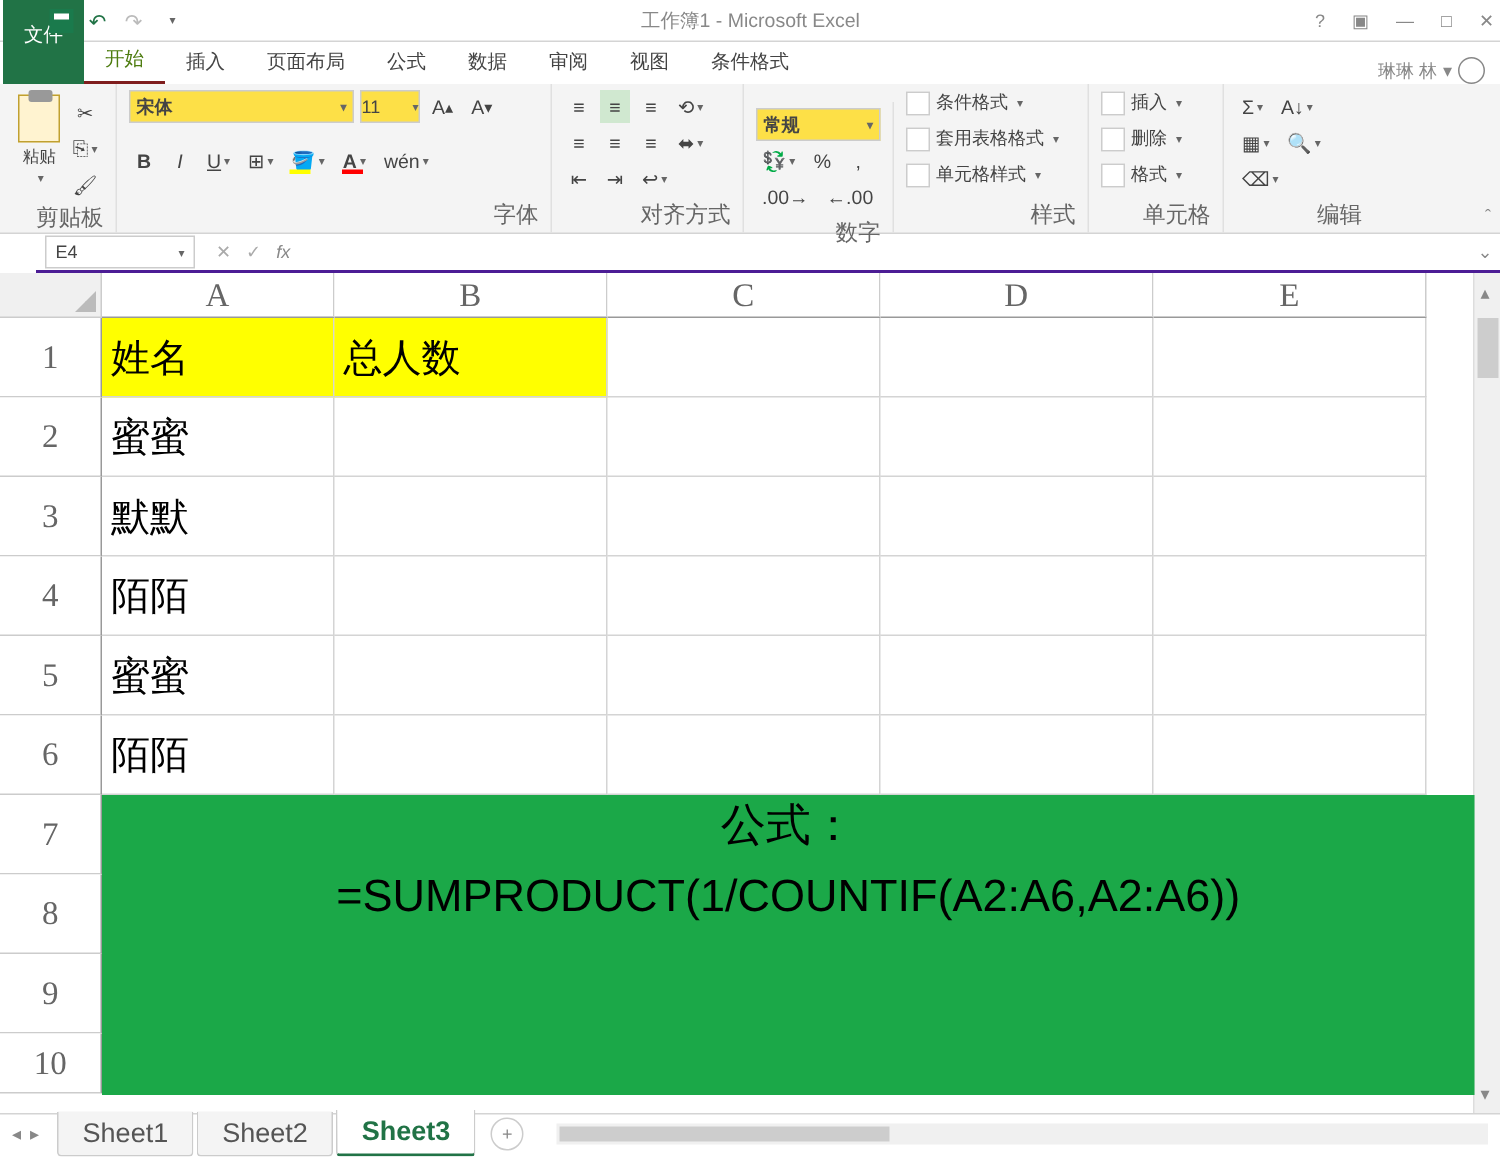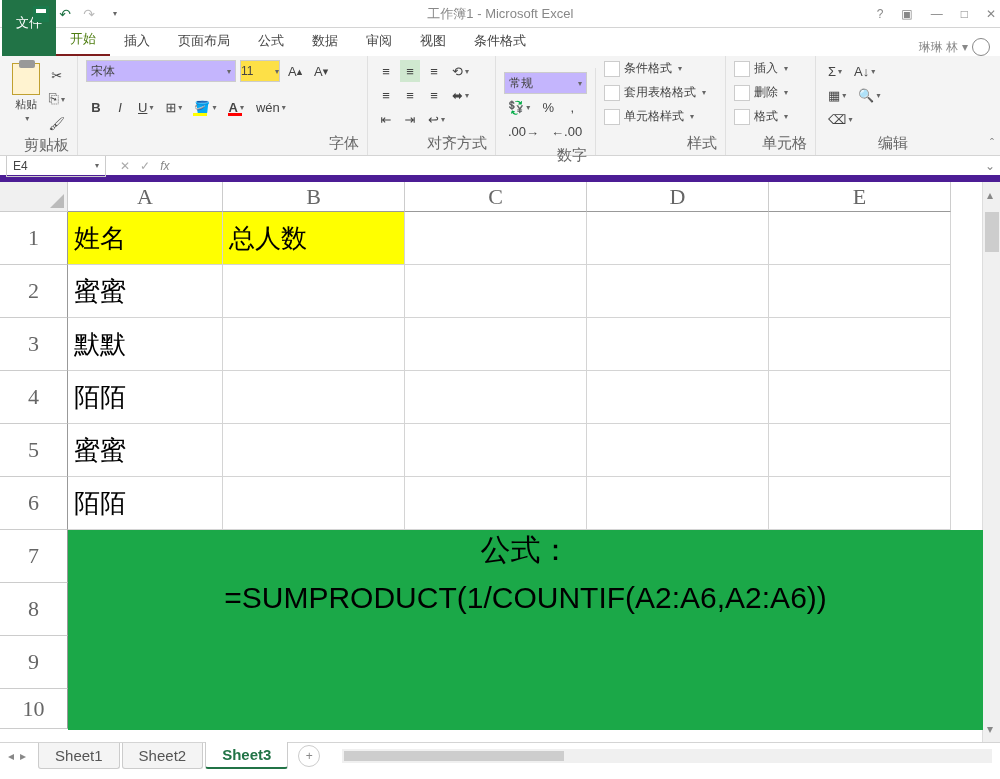--- a/index.html
+++ b/index.html
@@ -22,26 +22,26 @@
 .avatar { width: 18px; height: 18px; border: 1px solid #888; border-radius: 50%; display:inline-block; }
 
 .ribbon-body { height: 100px; background: #f4f4f4; border-bottom: 1px solid #d4d4d4; display: flex; position: relative; }
 .group { border-right: 1px solid #e0e0e0; padding: 4px 8px 2px 8px; display: flex; flex-direction: column; justify-content: space-between; }
 .group-label { text-align: right; color: #666; font-size: 15px; padding-top: 2px; }
 .group .row { display: flex; align-items: center; gap: 4px; margin-bottom: 2px; }
 .gbtn { min-width: 20px; height: 22px; display: inline-flex; align-items: center; justify-content: center; padding: 0 3px; border: 1px solid transparent; font-size: 13px; cursor: pointer; }
 .bigbtn { width: 42px; height: 66px; display: flex; flex-direction: column; align-items: center; justify-content: center; font-size: 11px; gap: 2px; }
 .paste-icon { width: 28px; height: 32px; background: #fff3d0; border: 1px solid #c0a030; position: relative; }
 .paste-icon:before { content:''; position:absolute; top:-4px; left:6px; width:16px; height:8px; background:#999; border-radius:2px; }
-.fontname { width: 150px; height: 22px; background: #c4b5fd; border: 1px solid #ccc; display: flex; align-items: center; padding: 0 4px; font-size: 12px; }
+.fontname { width: 150px; height: 22px; background: #fde047; border: 1px solid #ccc; display: flex; align-items: center; padding: 0 4px; font-size: 12px; font-weight: bold; }
 .fontsize { width: 40px; height: 22px; background: #fde047; border: 1px solid #ccc; display: flex; align-items: center; justify-content: space-between; font-size: 12px; }
 .dd { font-size: 8px; color: #666; margin-left: 2px; }
 .collapse-ribbon { position: absolute; right: 6px; bottom: 4px; color: #888; font-size: 12px; cursor: pointer; }
 
-.formula-bar { height: 26px; border-bottom: 7px solid #4c1d95; display: flex; align-items: center; }
+.formula-bar { height: 26px; border-bottom: 2px solid #4c1d95; display: flex; align-items: center; margin-left: 24px; }
 .namebox { width: 100px; height: 22px; border: 1px solid #ccc; margin: 0 6px; padding: 0 6px; display: flex; align-items: center; font-size: 12px; }
 .fb-icons { display: flex; gap: 10px; padding: 0 8px; color: #aaa; }
 .fx { font-style: italic; color: #888; }
 .formula-input { flex: 1; height: 22px; padding: 0 6px; }
 .fb-expand { width: 20px; text-align: center; color: #888; }
 
 .sheet-area { position: relative; height: 560px; display: flex; }
 .sheet-main { flex: 1; overflow: hidden; }
 .col-headers { display: flex; height: 30px; }
 .select-all { width: 68px; height: 30px; border-right: 1px solid #ccc; border-bottom: 1px solid #ccc; background: #f0f0f0; position: relative; }
@@ -53,21 +53,21 @@
 .cell { border-right: 1px solid #d4d4d4; border-bottom: 1px solid #d4d4d4; display: flex; align-items: center; padding: 0 6px; font-size: 26px; color: #000; font-family: SimSun, serif; }
 .hdr-cell { background: #ffff00; }
 .vscroll { width: 18px; background: #f0f0f0; border-left: 1px solid #ddd; position: relative; }
 .vscroll .thumb { position: absolute; top: 30px; left: 2px; width: 14px; height: 40px; background: #cdcdcd; }
 
 .overlay-green { position: absolute; left: 68px; top: 348px; width: 915px; height: 200px; background: #1ba848; display: flex; flex-direction: column; align-items: center; justify-content: flex-start; font-family: SimSun, serif; font-size: 30px; color: #000; }
 .overlay-green .line1 { margin-bottom: 10px; }
 
 .sheet-tabs { height: 26px; border-top: 1px solid #d4d4d4; display: flex; align-items: center; padding: 0 8px; gap: 2px; background: #fff; }
 .nav-arrows { display: flex; gap: 6px; padding-right: 10px; color: #888; }
-.stab { padding: 4px 16px; border: 1px solid #ccc; border-top: none; border-radius: 0 0 3px 3px; font-size: 15px; color: #555; background: #f4f4f4; cursor: pointer; text-align: center; }
+.stab { padding: 4px 16px; border: 1px solid #ccc; border-top: none; border-radius: 0 0 3px 3px; font-size: 18px; color: #555; background: #f4f4f4; cursor: pointer; text-align: center; }
 .stab.active { background: #fff; border-bottom: 2px solid #217346; color: #217346; font-weight: bold; }
 .add-sheet { width: 22px; height: 22px; border: 1px solid #ccc; border-radius: 50%; display: flex; align-items: center; justify-content: center; margin-left: 8px; color: #888; cursor: pointer; }
 .hscroll { flex: 1; height: 14px; margin-left: 20px; background: #f0f0f0; position: relative; }
 .hscroll .thumb { position: absolute; left: 2px; top: 2px; height: 10px; width: 220px; background: #cdcdcd; }
 
 .btn-label-row { display:flex; align-items:center; gap:4px; font-size:12px; color:#444; cursor:pointer; }
 .mini-icon { width:16px; height:16px; display:inline-block; border:1px solid #ccc; background:#fff; }
 </style>
 </head>
 <body>

